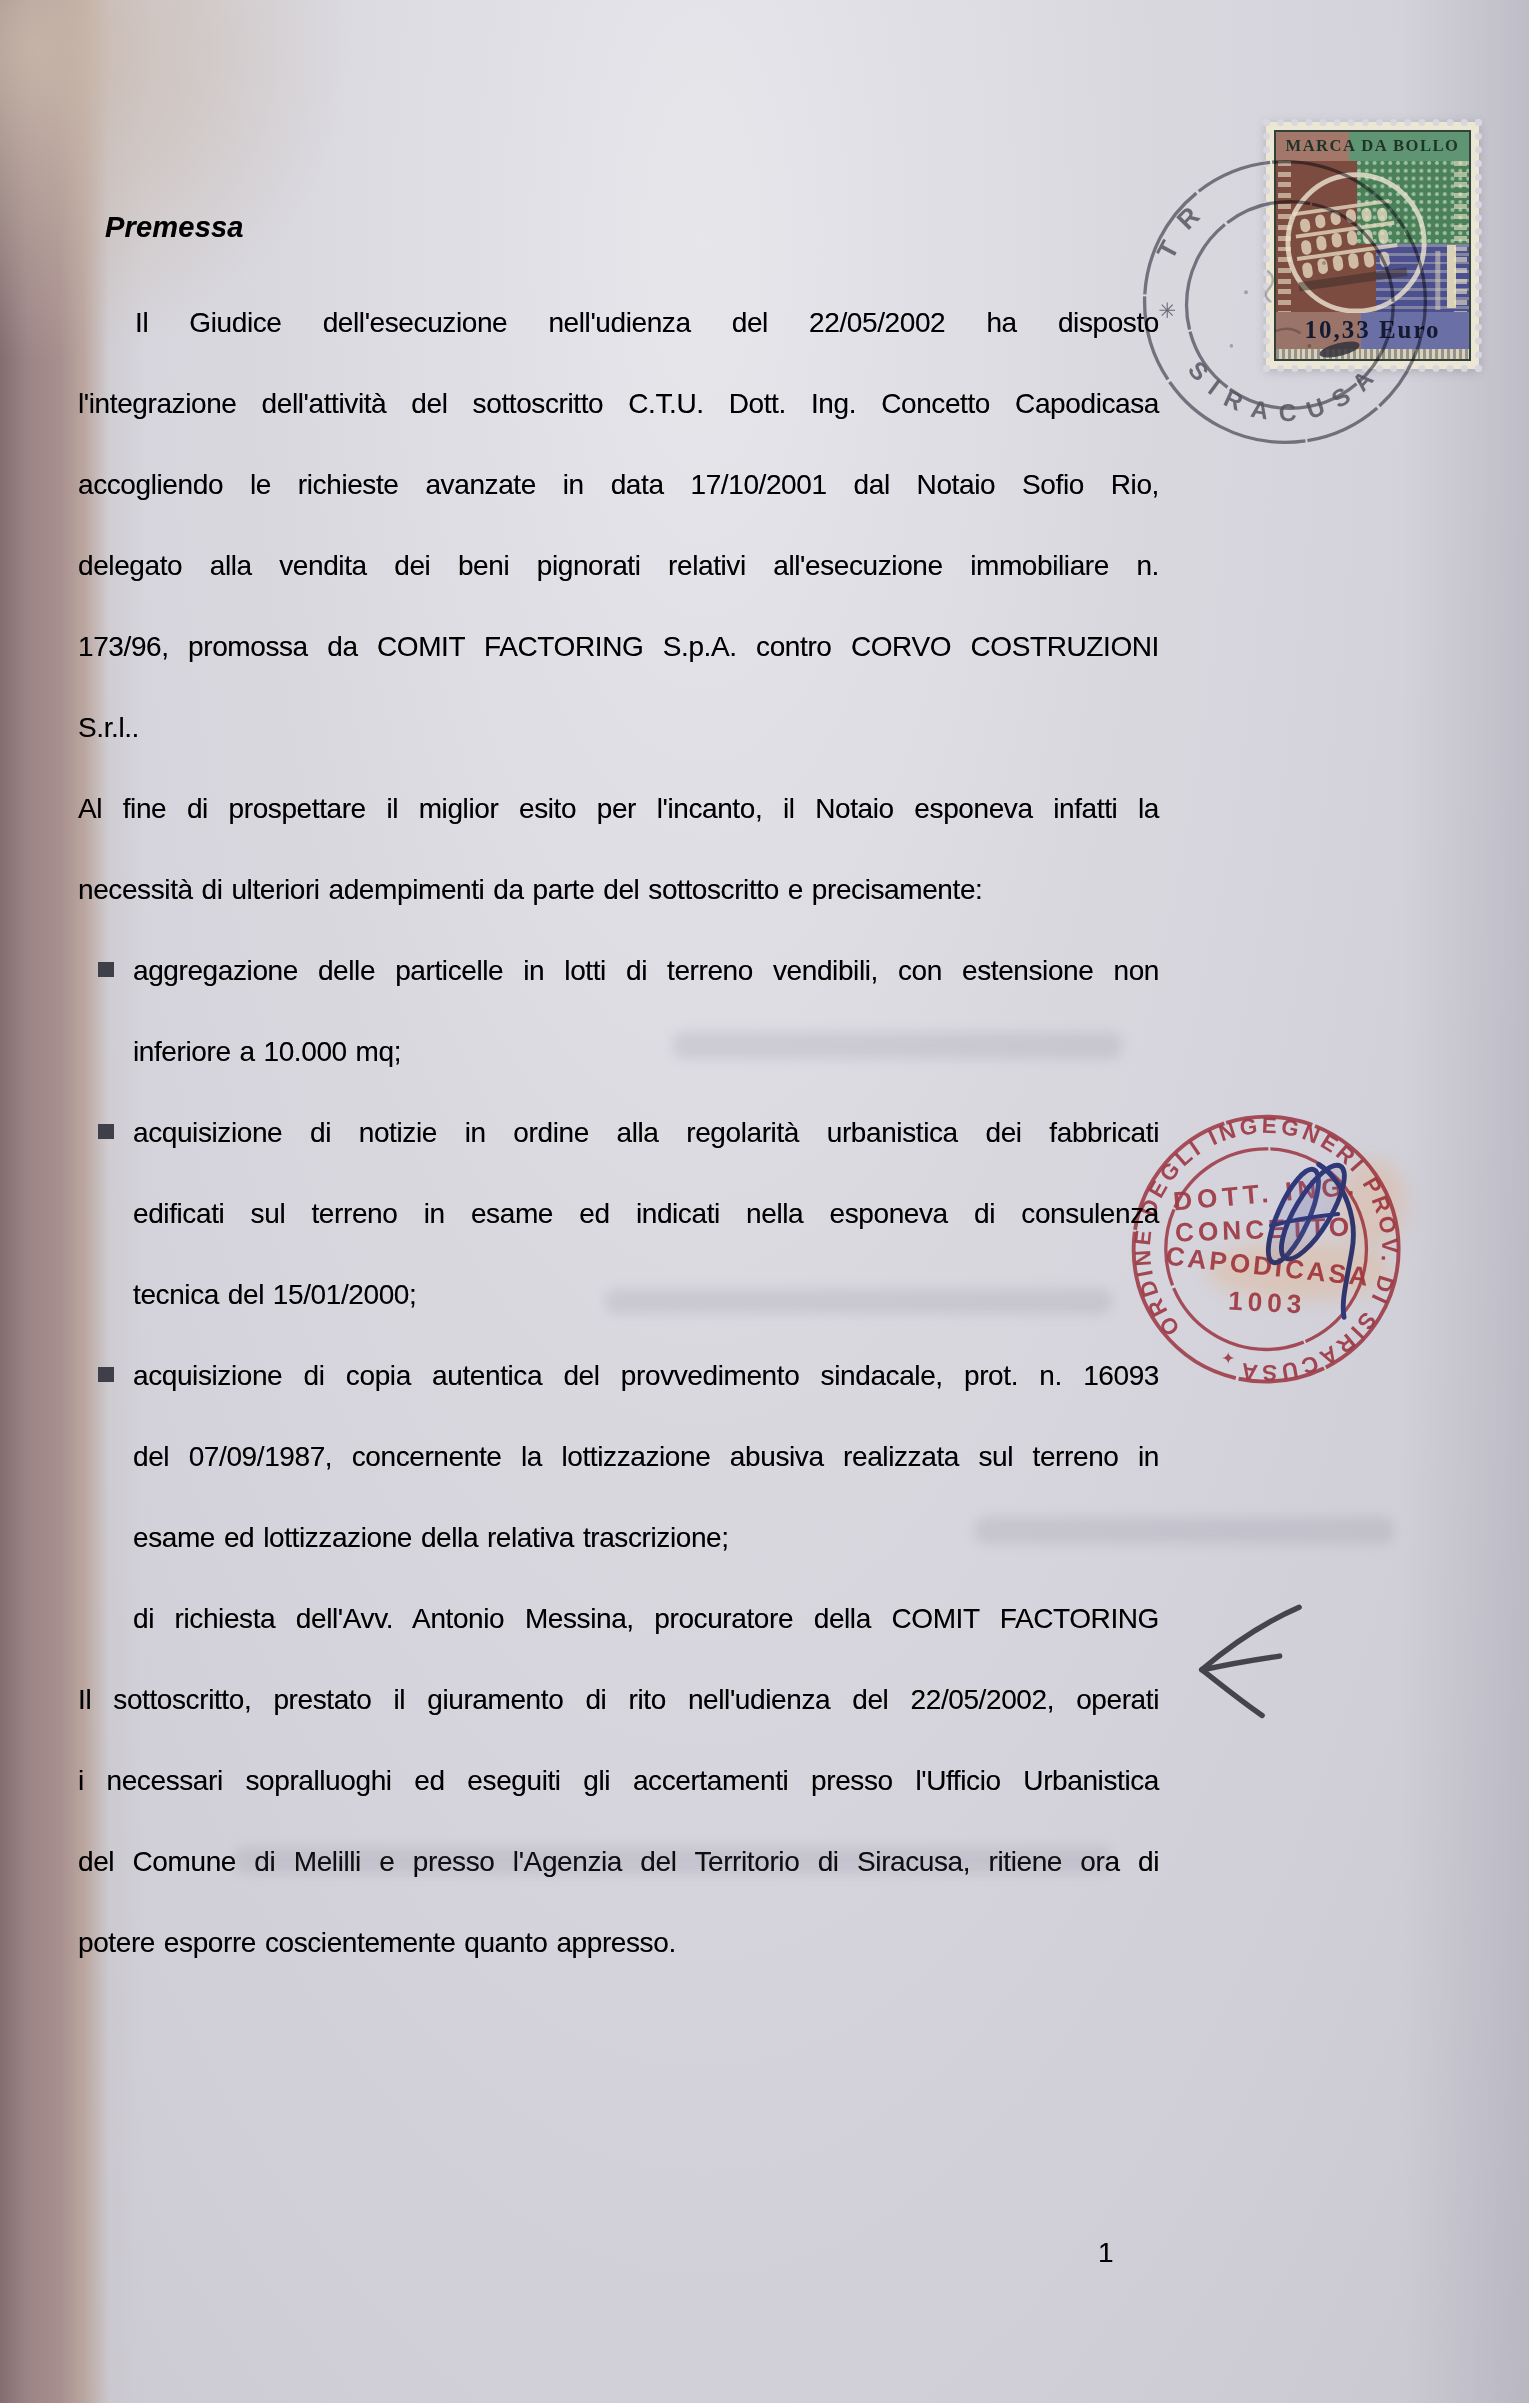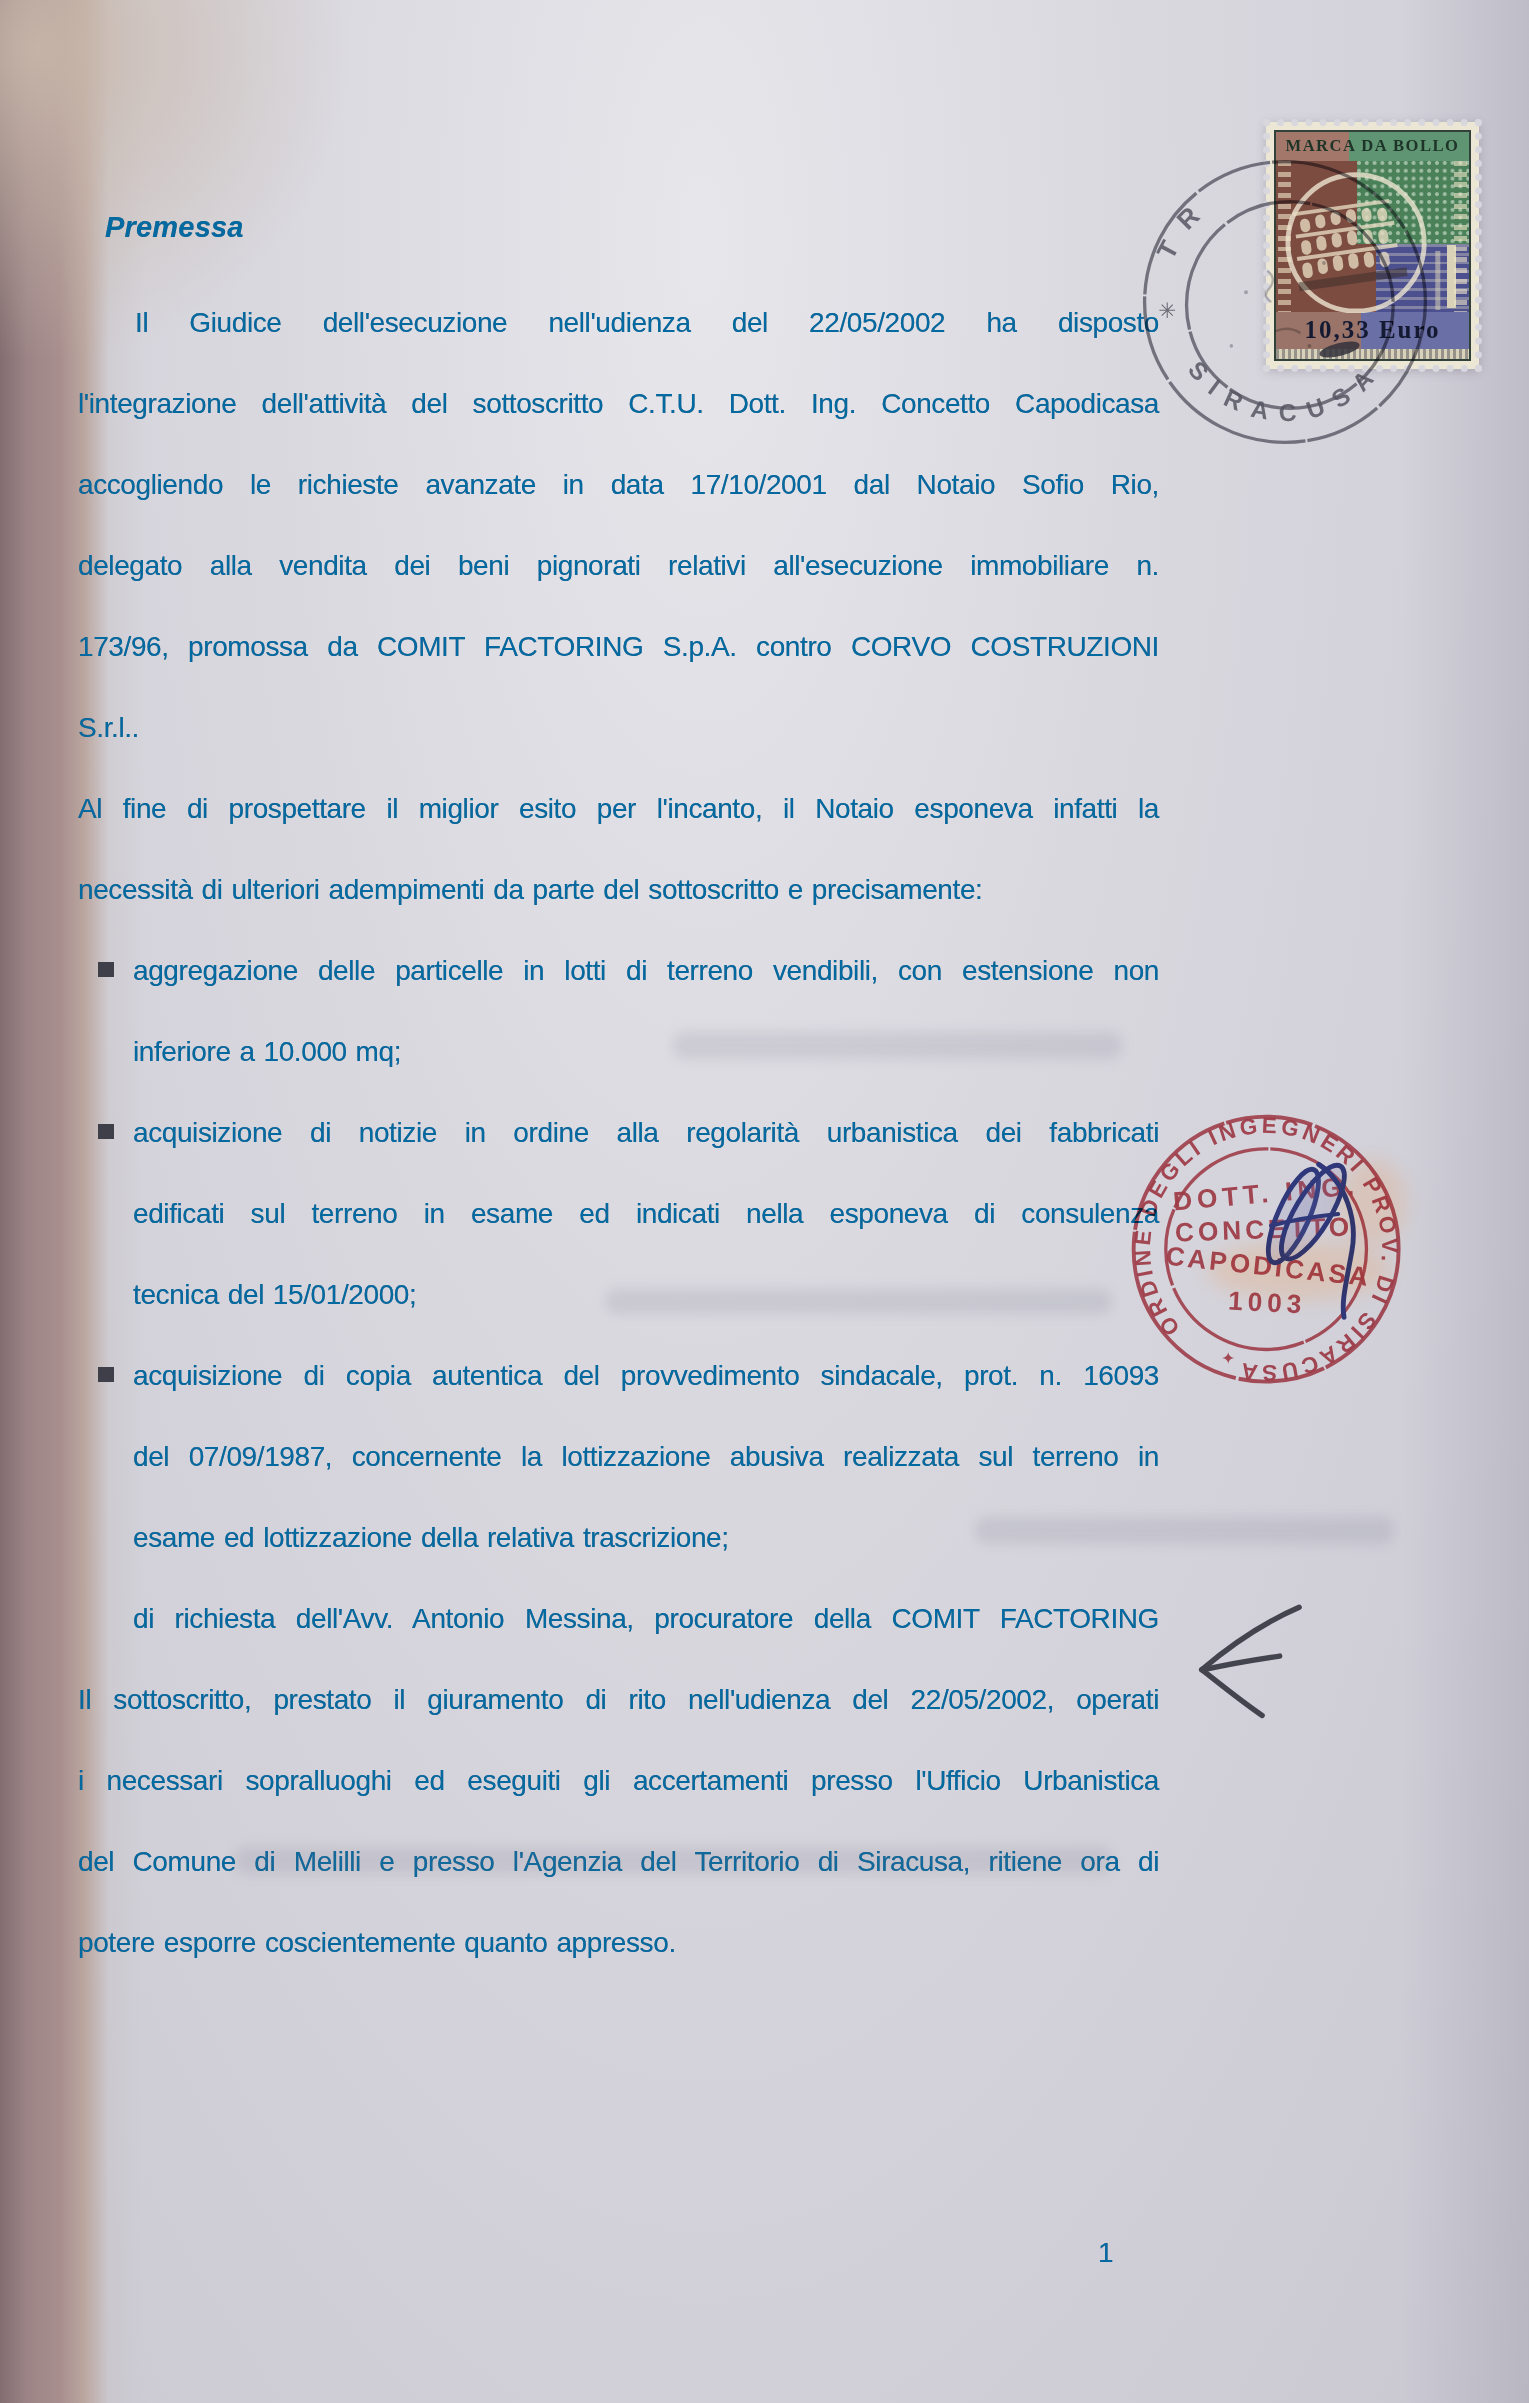--- a/index.html
+++ b/index.html
@@ -5,21 +5,21 @@
   html,body{margin:0;padding:0;}
   body{
     width:1529px;height:2403px;position:relative;overflow:hidden;
     font-family:"Liberation Sans",sans-serif;
     background:
       radial-gradient(circle at 39px 49px, rgba(201,184,171,.9), rgba(201,184,171,0) 312px),
       linear-gradient(90deg, #826d70 0px, #9c8486 27px, #a88f8e 60px, #bba69f 84px, rgba(198,192,194,.35) 109px, rgba(198,192,194,0) 146px),
       linear-gradient(270deg, rgba(125,120,138,.22) 0px, rgba(125,120,138,0) 127px),
       radial-gradient(ellipse at 46% 10%, #e7e6eb 0%, #d9d8df 38%, #d3d2da 62%, #c9c8d1 100%);
   }
-  .ink{color:#0369a1;text-shadow:0 0 0.6px rgba(58,58,69,.55);}
+  .ink{color:#000000;text-shadow:0 0 0.6px rgba(58,58,69,.55);}
   .page-title{
     position:absolute;left:105px;top:211px;margin:0;
     font-size:29px;font-weight:bold;font-style:italic;letter-spacing:0.2px;
   }
   .text-col{
     position:absolute;left:78px;top:282px;width:1081px;
     font-size:28px;letter-spacing:-0.4px;word-spacing:1.5px;
   }
   .line{
     height:81px;line-height:81px;

